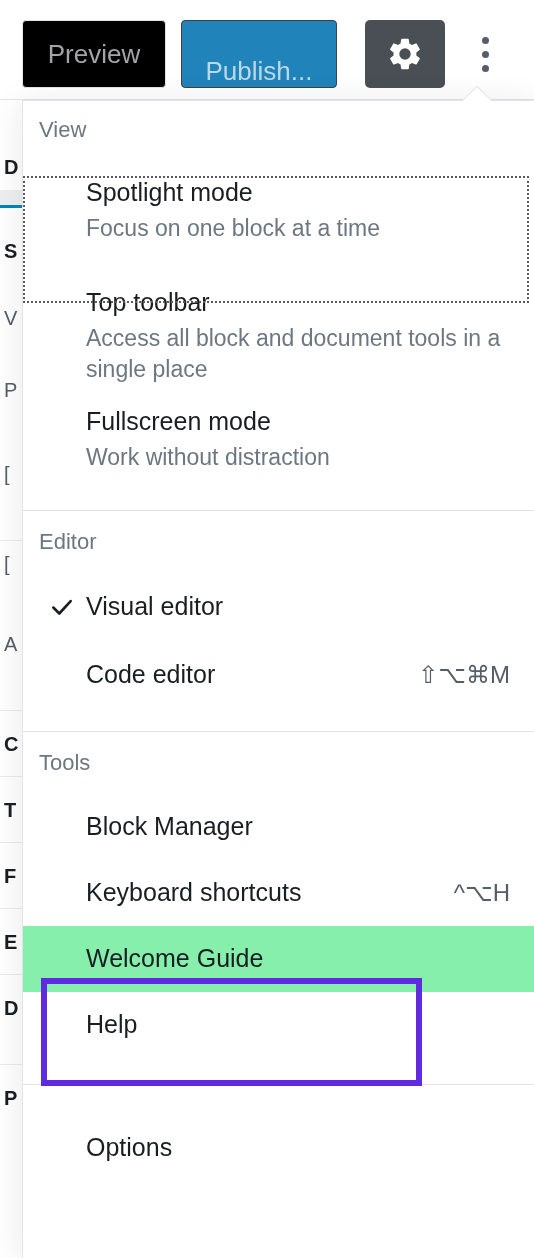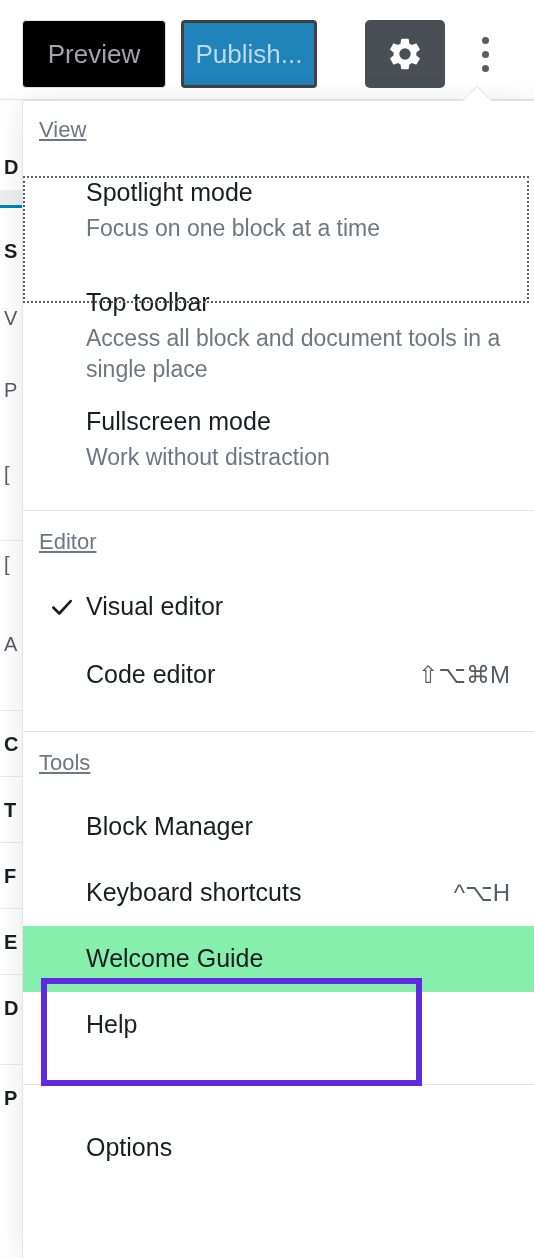--- a/index.html
+++ b/index.html
@@ -86,29 +86,29 @@
     display: flex;
     align-items: center;
     justify-content: center;
     box-sizing: border-box;
     cursor: pointer;
   }
   .btn-publish {
     position: absolute;
     left: 181px;
     top: 20px;
-    width: 136px;
+    width: 156px;
     height: 68px;
     background: #2083b9;
-    border: 3px solid #404040;
+    border: 1px solid #404040;
     border-radius: 4px;
     color: #bcd9ea;
     font-size: 26px;
     display: flex;
-    align-items: center;
+    align-items: flex-end;
     justify-content: center;
     box-sizing: border-box;
     cursor: pointer;
   }
   .btn-gear {
     position: absolute;
     left: 365px;
     top: 20px;
     width: 80px;
     height: 68px;
@@ -177,21 +177,20 @@
     transform: rotate(45deg);
   }
 
   .menu-section-label {
     font-size: 22px;
     color: #6c7781;
     padding: 0 0 0 16px;
     display: flex;
     align-items: center;
     height: 58px;
-    text-decoration: underline;
   }
 
   .menu-item {
     position: relative;
     padding: 0 24px 0 63px;
     display: flex;
     align-items: center;
     box-sizing: border-box;
     cursor: pointer;
   }

